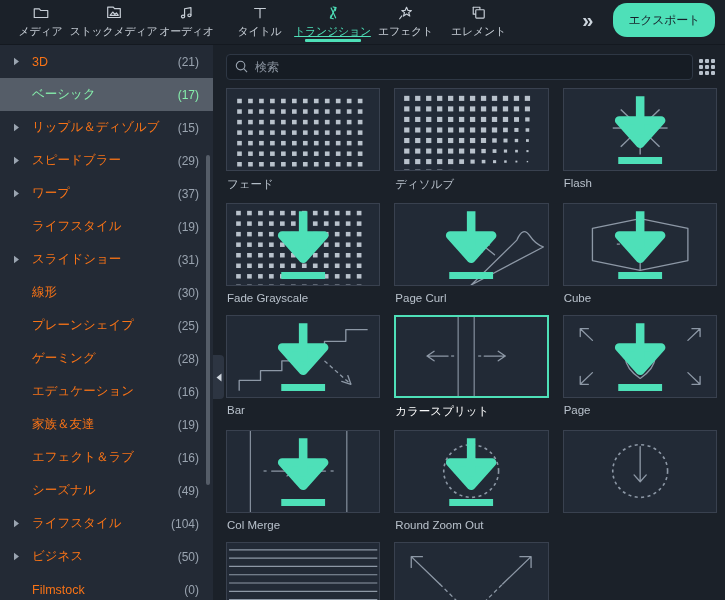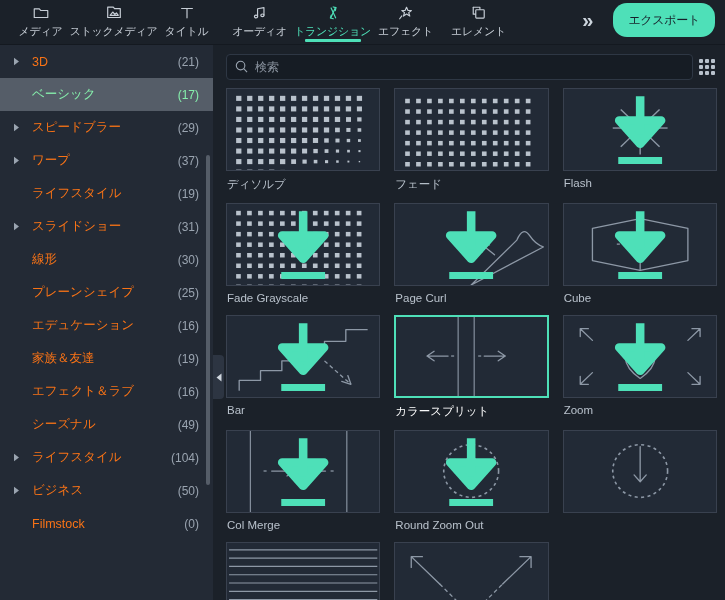--- a/index.html
+++ b/index.html
@@ -27,21 +27,21 @@
     align-items: center; justify-content: flex-start;
     padding-top: 3px;
     position: relative;
     cursor: pointer;
   }
   .tab .ticon { height: 19px; display: flex; align-items: center; justify-content: center; }
   .tab .tlabel {
     font-size: 11px; color: #c7ced6; margin-top: 2px;
     white-space: nowrap; letter-spacing: -0.3px;
   }
-  .tab.active .tlabel { color: #4ee0b8; }
+  .tab.active .tlabel { color: #4ee0b8; text-decoration: underline; }
   .tab.active .underline {
     position: absolute; bottom: 3px; left: 50%; transform: translateX(-50%);
     width: 56px; height: 3px; background: #4ee0b8; border-radius: 1px;
   }
   .tab svg { display: block; }
 
   .toolbar-right {
     margin-left: auto; display: flex; align-items: center;
     height: 40px; padding-right: 10px; gap: 14px;
   }
@@ -179,34 +179,34 @@
             <svg width="18" height="18" viewBox="0 0 20 20">
               <path d="M3 5.2 L3 15 L17 15 L17 5.2 L10.6 5.2 L9.2 3.4 L3 3.4 Z" fill="none" stroke="#c7ced6" stroke-width="1.3" stroke-linejoin="round" stroke-linecap="round"></path>
               <path d="M5.6 12.6 L8.6 8.9 L11 11.6 L12.7 9.8 L14.8 12.6 Z" fill="none" stroke="#c7ced6" stroke-width="1.3" stroke-linejoin="round" stroke-linecap="round"></path>
             </svg>
           </span>
           <span class="tlabel">ストックメディア</span>
         </div>
         <div class="tab">
           <span class="ticon">
             <svg width="18" height="18" viewBox="0 0 20 20">
-              <path d="M4 5 L16 5 M10 5 L10 15.4" fill="none" stroke="#c7ced6" stroke-width="1.3" stroke-linejoin="round" stroke-linecap="round"></path>
-            </svg>
-          </span>
-          <span class="tlabel">タイトル</span>
-        </div>
-        <div class="tab">
-          <span class="ticon">
-            <svg width="18" height="18" viewBox="0 0 20 20">
               <path d="M7.3 13.6 L7.3 5.3 L14.4 4 L14.4 12.3" fill="none" stroke="#c7ced6" stroke-width="1.3" stroke-linejoin="round" stroke-linecap="round"></path>
               <ellipse cx="5.6" cy="13.9" rx="1.8" ry="1.5" fill="none" stroke="#c7ced6" stroke-width="1.3" stroke-linejoin="round" stroke-linecap="round"></ellipse>
               <ellipse cx="12.7" cy="12.6" rx="1.8" ry="1.5" fill="none" stroke="#c7ced6" stroke-width="1.3" stroke-linejoin="round" stroke-linecap="round"></ellipse>
             </svg>
           </span>
           <span class="tlabel">オーディオ</span>
+        </div>
+        <div class="tab">
+          <span class="ticon">
+            <svg width="18" height="18" viewBox="0 0 20 20">
+              <path d="M4 5 L16 5 M10 5 L10 15.4" fill="none" stroke="#c7ced6" stroke-width="1.3" stroke-linejoin="round" stroke-linecap="round"></path>
+            </svg>
+          </span>
+          <span class="tlabel">タイトル</span>
         </div>
         <div class="tab active">
           <span class="ticon">
             <svg width="18" height="18" viewBox="0 0 20 20">
               <path d="M12.6 4.2 L7.6 15.3" fill="none" stroke="#4ee0b8" stroke-width="1.3" stroke-linejoin="round" stroke-linecap="round"></path>
               <path d="M7.9 4.4 L12.9 15.4" fill="none" stroke="#4ee0b8" stroke-width="1.3" stroke-linejoin="round" stroke-linecap="round"></path>
               <path d="M10.2 3.3 L13.4 4.1 L12.5 7.3" fill="none" stroke="#4ee0b8" stroke-width="1.3" stroke-linejoin="round" stroke-linecap="round"></path>
               <path d="M10.3 16.4 L7.1 15.5 L8 12.3" fill="none" stroke="#4ee0b8" stroke-width="1.3" stroke-linejoin="round" stroke-linecap="round"></path>
             </svg>
           </span>
@@ -256,20 +256,29 @@
             <span class="cat-arrow"></span>
             <span class="cat-name">ベーシック</span>
             <span class="cat-count">(17)</span>
           </div>
           <div class="cat-row">
             <span class="cat-arrow">
               <svg width="7" height="9" viewBox="0 0 7 9">
                 <path d="M1 0.8 L6 4.5 L1 8.2 Z" fill="#9aa4b0"></path>
               </svg>
             </span>
+            <span class="cat-name">リップル＆ディゾルブ</span>
+            <span class="cat-count">(15)</span>
+          </div>
+          <div class="cat-row">
+            <span class="cat-arrow">
+              <svg width="7" height="9" viewBox="0 0 7 9">
+                <path d="M1 0.8 L6 4.5 L1 8.2 Z" fill="#9aa4b0"></path>
+              </svg>
+            </span>
             <span class="cat-name">スピードブラー</span>
             <span class="cat-count">(29)</span>
           </div>
           <div class="cat-row">
             <span class="cat-arrow">
               <svg width="7" height="9" viewBox="0 0 7 9">
                 <path d="M1 0.8 L6 4.5 L1 8.2 Z" fill="#9aa4b0"></path>
               </svg>
             </span>
             <span class="cat-name">ワープ</span>
@@ -291,20 +300,25 @@
           </div>
           <div class="cat-row">
             <span class="cat-arrow"></span>
             <span class="cat-name">線形</span>
             <span class="cat-count">(30)</span>
           </div>
           <div class="cat-row">
             <span class="cat-arrow"></span>
             <span class="cat-name">プレーンシェイプ</span>
             <span class="cat-count">(25)</span>
+          </div>
+          <div class="cat-row">
+            <span class="cat-arrow"></span>
+            <span class="cat-name">ゲーミング</span>
+            <span class="cat-count">(28)</span>
           </div>
           <div class="cat-row">
             <span class="cat-arrow"></span>
             <span class="cat-name">エデュケーション</span>
             <span class="cat-count">(16)</span>
           </div>
           <div class="cat-row">
             <span class="cat-arrow"></span>
             <span class="cat-name">家族＆友達</span>
             <span class="cat-count">(19)</span>
@@ -368,20 +382,111 @@
             <i></i>
             <i></i>
             <i></i>
             <i></i>
             <i></i>
             <i></i>
         </div>
       </div>
       <div class="grid-wrap">
         <div class="tile-grid" id="tile-grid">
+            <div class="tile">
+              <div class="thumb">
+                <svg viewBox="0 0 150 83" preserveAspectRatio="none">
+                  <rect x="10.0" y="10.0" width="4.6" height="4.6" fill="#b9c2cc"></rect>
+                  <rect x="20.8" y="10.0" width="4.6" height="4.6" fill="#b9c2cc"></rect>
+                  <rect x="31.6" y="10.0" width="4.6" height="4.6" fill="#b9c2cc"></rect>
+                  <rect x="42.4" y="10.0" width="4.6" height="4.6" fill="#b9c2cc"></rect>
+                  <rect x="53.2" y="10.0" width="4.6" height="4.6" fill="#b9c2cc"></rect>
+                  <rect x="64.0" y="10.0" width="4.6" height="4.6" fill="#b9c2cc"></rect>
+                  <rect x="74.8" y="10.0" width="4.6" height="4.6" fill="#b9c2cc"></rect>
+                  <rect x="85.6" y="10.0" width="4.6" height="4.6" fill="#b9c2cc"></rect>
+                  <rect x="96.4" y="10.0" width="4.6" height="4.6" fill="#b9c2cc"></rect>
+                  <rect x="107.2" y="10.0" width="4.6" height="4.6" fill="#b9c2cc"></rect>
+                  <rect x="118.0" y="10.0" width="4.6" height="4.6" fill="#b9c2cc"></rect>
+                  <rect x="128.8" y="10.0" width="4.6" height="4.6" fill="#b9c2cc"></rect>
+                  <rect x="10.0" y="20.8" width="4.6" height="4.6" fill="#b9c2cc"></rect>
+                  <rect x="20.8" y="20.8" width="4.6" height="4.6" fill="#b9c2cc"></rect>
+                  <rect x="31.6" y="20.8" width="4.6" height="4.6" fill="#b9c2cc"></rect>
+                  <rect x="42.4" y="20.8" width="4.6" height="4.6" fill="#b9c2cc"></rect>
+                  <rect x="53.2" y="20.8" width="4.6" height="4.6" fill="#b9c2cc"></rect>
+                  <rect x="64.0" y="20.8" width="4.6" height="4.6" fill="#b9c2cc"></rect>
+                  <rect x="74.8" y="20.8" width="4.6" height="4.6" fill="#b9c2cc"></rect>
+                  <rect x="85.6" y="20.8" width="4.6" height="4.6" fill="#b9c2cc"></rect>
+                  <rect x="96.4" y="20.8" width="4.6" height="4.6" fill="#b9c2cc"></rect>
+                  <rect x="107.2" y="20.8" width="4.6" height="4.6" fill="#b9c2cc"></rect>
+                  <rect x="118.0" y="20.8" width="4.6" height="4.6" fill="#b9c2cc"></rect>
+                  <rect x="128.8" y="20.8" width="4.6" height="4.6" fill="#b9c2cc"></rect>
+                  <rect x="10.0" y="31.6" width="4.6" height="4.6" fill="#b9c2cc"></rect>
+                  <rect x="20.8" y="31.6" width="4.6" height="4.6" fill="#b9c2cc"></rect>
+                  <rect x="31.6" y="31.6" width="4.6" height="4.6" fill="#b9c2cc"></rect>
+                  <rect x="42.4" y="31.6" width="4.6" height="4.6" fill="#b9c2cc"></rect>
+                  <rect x="53.2" y="31.6" width="4.6" height="4.6" fill="#b9c2cc"></rect>
+                  <rect x="64.0" y="31.6" width="4.6" height="4.6" fill="#b9c2cc"></rect>
+                  <rect x="74.8" y="31.6" width="4.6" height="4.6" fill="#b9c2cc"></rect>
+                  <rect x="85.6" y="31.6" width="4.6" height="4.6" fill="#b9c2cc"></rect>
+                  <rect x="96.4" y="31.6" width="4.6" height="4.6" fill="#b9c2cc"></rect>
+                  <rect x="107.2" y="31.6" width="4.6" height="4.6" fill="#b9c2cc"></rect>
+                  <rect x="118.0" y="31.6" width="4.6" height="4.6" fill="#b9c2cc"></rect>
+                  <rect x="128.8" y="31.6" width="4.6" height="4.6" fill="#b9c2cc"></rect>
+                  <rect x="10.0" y="42.4" width="4.6" height="4.6" fill="#b9c2cc"></rect>
+                  <rect x="20.8" y="42.4" width="4.6" height="4.6" fill="#b9c2cc"></rect>
+                  <rect x="31.6" y="42.4" width="4.6" height="4.6" fill="#b9c2cc"></rect>
+                  <rect x="42.4" y="42.4" width="4.6" height="4.6" fill="#b9c2cc"></rect>
+                  <rect x="53.2" y="42.4" width="4.6" height="4.6" fill="#b9c2cc"></rect>
+                  <rect x="64.0" y="42.4" width="4.6" height="4.6" fill="#b9c2cc"></rect>
+                  <rect x="74.8" y="42.4" width="4.6" height="4.6" fill="#b9c2cc"></rect>
+                  <rect x="85.6" y="42.4" width="4.6" height="4.6" fill="#b9c2cc"></rect>
+                  <rect x="96.4" y="42.4" width="4.6" height="4.6" fill="#b9c2cc"></rect>
+                  <rect x="107.2" y="42.4" width="4.6" height="4.6" fill="#b9c2cc"></rect>
+                  <rect x="118.0" y="42.4" width="4.6" height="4.6" fill="#b9c2cc"></rect>
+                  <rect x="128.8" y="42.4" width="4.6" height="4.6" fill="#b9c2cc"></rect>
+                  <rect x="10.0" y="53.2" width="4.6" height="4.6" fill="#b9c2cc"></rect>
+                  <rect x="20.8" y="53.2" width="4.6" height="4.6" fill="#b9c2cc"></rect>
+                  <rect x="31.6" y="53.2" width="4.6" height="4.6" fill="#b9c2cc"></rect>
+                  <rect x="42.4" y="53.2" width="4.6" height="4.6" fill="#b9c2cc"></rect>
+                  <rect x="53.2" y="53.2" width="4.6" height="4.6" fill="#b9c2cc"></rect>
+                  <rect x="64.0" y="53.2" width="4.6" height="4.6" fill="#b9c2cc"></rect>
+                  <rect x="74.8" y="53.2" width="4.6" height="4.6" fill="#b9c2cc"></rect>
+                  <rect x="85.6" y="53.2" width="4.6" height="4.6" fill="#b9c2cc"></rect>
+                  <rect x="96.4" y="53.2" width="4.6" height="4.6" fill="#b9c2cc"></rect>
+                  <rect x="107.2" y="53.2" width="4.6" height="4.6" fill="#b9c2cc"></rect>
+                  <rect x="118.0" y="53.2" width="4.6" height="4.6" fill="#b9c2cc"></rect>
+                  <rect x="128.8" y="53.2" width="4.6" height="4.6" fill="#b9c2cc"></rect>
+                  <rect x="10.0" y="64.0" width="4.6" height="4.6" fill="#b9c2cc"></rect>
+                  <rect x="20.8" y="64.0" width="4.6" height="4.6" fill="#b9c2cc"></rect>
+                  <rect x="31.6" y="64.0" width="4.6" height="4.6" fill="#b9c2cc"></rect>
+                  <rect x="42.4" y="64.0" width="4.6" height="4.6" fill="#b9c2cc"></rect>
+                  <rect x="53.2" y="64.0" width="4.6" height="4.6" fill="#b9c2cc"></rect>
+                  <rect x="64.0" y="64.0" width="4.6" height="4.6" fill="#b9c2cc"></rect>
+                  <rect x="74.8" y="64.0" width="4.6" height="4.6" fill="#b9c2cc"></rect>
+                  <rect x="85.6" y="64.0" width="4.6" height="4.6" fill="#b9c2cc"></rect>
+                  <rect x="96.4" y="64.0" width="4.6" height="4.6" fill="#b9c2cc"></rect>
+                  <rect x="107.2" y="64.0" width="4.6" height="4.6" fill="#b9c2cc"></rect>
+                  <rect x="118.0" y="64.0" width="4.6" height="4.6" fill="#b9c2cc"></rect>
+                  <rect x="128.8" y="64.0" width="4.6" height="4.6" fill="#b9c2cc"></rect>
+                  <rect x="10.0" y="74.8" width="4.6" height="4.6" fill="#b9c2cc"></rect>
+                  <rect x="20.8" y="74.8" width="4.6" height="4.6" fill="#b9c2cc"></rect>
+                  <rect x="31.6" y="74.8" width="4.6" height="4.6" fill="#b9c2cc"></rect>
+                  <rect x="42.4" y="74.8" width="4.6" height="4.6" fill="#b9c2cc"></rect>
+                  <rect x="53.2" y="74.8" width="4.6" height="4.6" fill="#b9c2cc"></rect>
+                  <rect x="64.0" y="74.8" width="4.6" height="4.6" fill="#b9c2cc"></rect>
+                  <rect x="74.8" y="74.8" width="4.6" height="4.6" fill="#b9c2cc"></rect>
+                  <rect x="85.6" y="74.8" width="4.6" height="4.6" fill="#b9c2cc"></rect>
+                  <rect x="96.4" y="74.8" width="4.6" height="4.6" fill="#b9c2cc"></rect>
+                  <rect x="107.2" y="74.8" width="4.6" height="4.6" fill="#b9c2cc"></rect>
+                  <rect x="118.0" y="74.8" width="4.6" height="4.6" fill="#b9c2cc"></rect>
+                  <rect x="128.8" y="74.8" width="4.6" height="4.6" fill="#b9c2cc"></rect>
+                </svg>
+              </div>
+              <div class="tname">フェード</div>
+            </div>
             <div class="tile">
               <div class="thumb">
                 <svg viewBox="0 0 150 83" preserveAspectRatio="none">
                   <rect x="9.0" y="7.0" width="5.2" height="5.2" fill="#b9c2cc"></rect>
                   <rect x="19.8" y="7.0" width="5.2" height="5.2" fill="#b9c2cc"></rect>
                   <rect x="30.6" y="7.0" width="5.2" height="5.2" fill="#b9c2cc"></rect>
                   <rect x="41.4" y="7.0" width="5.2" height="5.2" fill="#b9c2cc"></rect>
                   <rect x="52.2" y="7.0" width="5.2" height="5.2" fill="#b9c2cc"></rect>
                   <rect x="63.0" y="7.0" width="5.2" height="5.2" fill="#b9c2cc"></rect>
                   <rect x="73.8" y="7.0" width="5.2" height="5.2" fill="#b9c2cc"></rect>
@@ -469,111 +574,20 @@
                   <rect x="52.5" y="82.9" width="4.6" height="4.6" fill="#b9c2cc"></rect>
                   <rect x="63.6" y="83.2" width="4.1" height="4.1" fill="#b9c2cc"></rect>
                   <rect x="74.7" y="83.5" width="3.5" height="3.5" fill="#b9c2cc"></rect>
                   <rect x="85.7" y="83.7" width="2.9" height="2.9" fill="#b9c2cc"></rect>
                   <rect x="96.8" y="84.0" width="2.3" height="2.3" fill="#b9c2cc"></rect>
                   <rect x="107.9" y="84.3" width="1.8" height="1.8" fill="#b9c2cc"></rect>
                   <rect x="119.0" y="84.6" width="1.2" height="1.2" fill="#b9c2cc"></rect>
                 </svg>
               </div>
               <div class="tname">ディソルブ</div>
-            </div>
-            <div class="tile">
-              <div class="thumb">
-                <svg viewBox="0 0 150 83" preserveAspectRatio="none">
-                  <rect x="10.0" y="10.0" width="4.6" height="4.6" fill="#b9c2cc"></rect>
-                  <rect x="20.8" y="10.0" width="4.6" height="4.6" fill="#b9c2cc"></rect>
-                  <rect x="31.6" y="10.0" width="4.6" height="4.6" fill="#b9c2cc"></rect>
-                  <rect x="42.4" y="10.0" width="4.6" height="4.6" fill="#b9c2cc"></rect>
-                  <rect x="53.2" y="10.0" width="4.6" height="4.6" fill="#b9c2cc"></rect>
-                  <rect x="64.0" y="10.0" width="4.6" height="4.6" fill="#b9c2cc"></rect>
-                  <rect x="74.8" y="10.0" width="4.6" height="4.6" fill="#b9c2cc"></rect>
-                  <rect x="85.6" y="10.0" width="4.6" height="4.6" fill="#b9c2cc"></rect>
-                  <rect x="96.4" y="10.0" width="4.6" height="4.6" fill="#b9c2cc"></rect>
-                  <rect x="107.2" y="10.0" width="4.6" height="4.6" fill="#b9c2cc"></rect>
-                  <rect x="118.0" y="10.0" width="4.6" height="4.6" fill="#b9c2cc"></rect>
-                  <rect x="128.8" y="10.0" width="4.6" height="4.6" fill="#b9c2cc"></rect>
-                  <rect x="10.0" y="20.8" width="4.6" height="4.6" fill="#b9c2cc"></rect>
-                  <rect x="20.8" y="20.8" width="4.6" height="4.6" fill="#b9c2cc"></rect>
-                  <rect x="31.6" y="20.8" width="4.6" height="4.6" fill="#b9c2cc"></rect>
-                  <rect x="42.4" y="20.8" width="4.6" height="4.6" fill="#b9c2cc"></rect>
-                  <rect x="53.2" y="20.8" width="4.6" height="4.6" fill="#b9c2cc"></rect>
-                  <rect x="64.0" y="20.8" width="4.6" height="4.6" fill="#b9c2cc"></rect>
-                  <rect x="74.8" y="20.8" width="4.6" height="4.6" fill="#b9c2cc"></rect>
-                  <rect x="85.6" y="20.8" width="4.6" height="4.6" fill="#b9c2cc"></rect>
-                  <rect x="96.4" y="20.8" width="4.6" height="4.6" fill="#b9c2cc"></rect>
-                  <rect x="107.2" y="20.8" width="4.6" height="4.6" fill="#b9c2cc"></rect>
-                  <rect x="118.0" y="20.8" width="4.6" height="4.6" fill="#b9c2cc"></rect>
-                  <rect x="128.8" y="20.8" width="4.6" height="4.6" fill="#b9c2cc"></rect>
-                  <rect x="10.0" y="31.6" width="4.6" height="4.6" fill="#b9c2cc"></rect>
-                  <rect x="20.8" y="31.6" width="4.6" height="4.6" fill="#b9c2cc"></rect>
-                  <rect x="31.6" y="31.6" width="4.6" height="4.6" fill="#b9c2cc"></rect>
-                  <rect x="42.4" y="31.6" width="4.6" height="4.6" fill="#b9c2cc"></rect>
-                  <rect x="53.2" y="31.6" width="4.6" height="4.6" fill="#b9c2cc"></rect>
-                  <rect x="64.0" y="31.6" width="4.6" height="4.6" fill="#b9c2cc"></rect>
-                  <rect x="74.8" y="31.6" width="4.6" height="4.6" fill="#b9c2cc"></rect>
-                  <rect x="85.6" y="31.6" width="4.6" height="4.6" fill="#b9c2cc"></rect>
-                  <rect x="96.4" y="31.6" width="4.6" height="4.6" fill="#b9c2cc"></rect>
-                  <rect x="107.2" y="31.6" width="4.6" height="4.6" fill="#b9c2cc"></rect>
-                  <rect x="118.0" y="31.6" width="4.6" height="4.6" fill="#b9c2cc"></rect>
-                  <rect x="128.8" y="31.6" width="4.6" height="4.6" fill="#b9c2cc"></rect>
-                  <rect x="10.0" y="42.4" width="4.6" height="4.6" fill="#b9c2cc"></rect>
-                  <rect x="20.8" y="42.4" width="4.6" height="4.6" fill="#b9c2cc"></rect>
-                  <rect x="31.6" y="42.4" width="4.6" height="4.6" fill="#b9c2cc"></rect>
-                  <rect x="42.4" y="42.4" width="4.6" height="4.6" fill="#b9c2cc"></rect>
-                  <rect x="53.2" y="42.4" width="4.6" height="4.6" fill="#b9c2cc"></rect>
-                  <rect x="64.0" y="42.4" width="4.6" height="4.6" fill="#b9c2cc"></rect>
-                  <rect x="74.8" y="42.4" width="4.6" height="4.6" fill="#b9c2cc"></rect>
-                  <rect x="85.6" y="42.4" width="4.6" height="4.6" fill="#b9c2cc"></rect>
-                  <rect x="96.4" y="42.4" width="4.6" height="4.6" fill="#b9c2cc"></rect>
-                  <rect x="107.2" y="42.4" width="4.6" height="4.6" fill="#b9c2cc"></rect>
-                  <rect x="118.0" y="42.4" width="4.6" height="4.6" fill="#b9c2cc"></rect>
-                  <rect x="128.8" y="42.4" width="4.6" height="4.6" fill="#b9c2cc"></rect>
-                  <rect x="10.0" y="53.2" width="4.6" height="4.6" fill="#b9c2cc"></rect>
-                  <rect x="20.8" y="53.2" width="4.6" height="4.6" fill="#b9c2cc"></rect>
-                  <rect x="31.6" y="53.2" width="4.6" height="4.6" fill="#b9c2cc"></rect>
-                  <rect x="42.4" y="53.2" width="4.6" height="4.6" fill="#b9c2cc"></rect>
-                  <rect x="53.2" y="53.2" width="4.6" height="4.6" fill="#b9c2cc"></rect>
-                  <rect x="64.0" y="53.2" width="4.6" height="4.6" fill="#b9c2cc"></rect>
-                  <rect x="74.8" y="53.2" width="4.6" height="4.6" fill="#b9c2cc"></rect>
-                  <rect x="85.6" y="53.2" width="4.6" height="4.6" fill="#b9c2cc"></rect>
-                  <rect x="96.4" y="53.2" width="4.6" height="4.6" fill="#b9c2cc"></rect>
-                  <rect x="107.2" y="53.2" width="4.6" height="4.6" fill="#b9c2cc"></rect>
-                  <rect x="118.0" y="53.2" width="4.6" height="4.6" fill="#b9c2cc"></rect>
-                  <rect x="128.8" y="53.2" width="4.6" height="4.6" fill="#b9c2cc"></rect>
-                  <rect x="10.0" y="64.0" width="4.6" height="4.6" fill="#b9c2cc"></rect>
-                  <rect x="20.8" y="64.0" width="4.6" height="4.6" fill="#b9c2cc"></rect>
-                  <rect x="31.6" y="64.0" width="4.6" height="4.6" fill="#b9c2cc"></rect>
-                  <rect x="42.4" y="64.0" width="4.6" height="4.6" fill="#b9c2cc"></rect>
-                  <rect x="53.2" y="64.0" width="4.6" height="4.6" fill="#b9c2cc"></rect>
-                  <rect x="64.0" y="64.0" width="4.6" height="4.6" fill="#b9c2cc"></rect>
-                  <rect x="74.8" y="64.0" width="4.6" height="4.6" fill="#b9c2cc"></rect>
-                  <rect x="85.6" y="64.0" width="4.6" height="4.6" fill="#b9c2cc"></rect>
-                  <rect x="96.4" y="64.0" width="4.6" height="4.6" fill="#b9c2cc"></rect>
-                  <rect x="107.2" y="64.0" width="4.6" height="4.6" fill="#b9c2cc"></rect>
-                  <rect x="118.0" y="64.0" width="4.6" height="4.6" fill="#b9c2cc"></rect>
-                  <rect x="128.8" y="64.0" width="4.6" height="4.6" fill="#b9c2cc"></rect>
-                  <rect x="10.0" y="74.8" width="4.6" height="4.6" fill="#b9c2cc"></rect>
-                  <rect x="20.8" y="74.8" width="4.6" height="4.6" fill="#b9c2cc"></rect>
-                  <rect x="31.6" y="74.8" width="4.6" height="4.6" fill="#b9c2cc"></rect>
-                  <rect x="42.4" y="74.8" width="4.6" height="4.6" fill="#b9c2cc"></rect>
-                  <rect x="53.2" y="74.8" width="4.6" height="4.6" fill="#b9c2cc"></rect>
-                  <rect x="64.0" y="74.8" width="4.6" height="4.6" fill="#b9c2cc"></rect>
-                  <rect x="74.8" y="74.8" width="4.6" height="4.6" fill="#b9c2cc"></rect>
-                  <rect x="85.6" y="74.8" width="4.6" height="4.6" fill="#b9c2cc"></rect>
-                  <rect x="96.4" y="74.8" width="4.6" height="4.6" fill="#b9c2cc"></rect>
-                  <rect x="107.2" y="74.8" width="4.6" height="4.6" fill="#b9c2cc"></rect>
-                  <rect x="118.0" y="74.8" width="4.6" height="4.6" fill="#b9c2cc"></rect>
-                  <rect x="128.8" y="74.8" width="4.6" height="4.6" fill="#b9c2cc"></rect>
-                </svg>
-              </div>
-              <div class="tname">フェード</div>
             </div>
             <div class="tile">
               <div class="thumb">
                 <svg viewBox="0 0 150 83" preserveAspectRatio="none">
                   <line x1="75" y1="29" x2="75" y2="13" stroke="#8d98a6" stroke-width="1.4"></line>
                   <line x1="82.77817459305203" y1="32.22182540694798" x2="94.09188309203678" y2="20.90811690796322" stroke="#8d98a6" stroke-width="1.4"></line>
                   <line x1="86" y1="40" x2="102" y2="40" stroke="#8d98a6" stroke-width="1.4"></line>
                   <line x1="82.77817459305203" y1="47.77817459305202" x2="94.09188309203678" y2="59.09188309203678" stroke="#8d98a6" stroke-width="1.4"></line>
                   <line x1="75" y1="51" x2="75" y2="67" stroke="#8d98a6" stroke-width="1.4"></line>
                   <line x1="67.22182540694797" y1="47.77817459305202" x2="55.90811690796322" y2="59.09188309203678" stroke="#8d98a6" stroke-width="1.4"></line>
@@ -756,21 +770,21 @@
                   <path d="M28 25 L16 13 M16 13 L24 13 M16 13 L16 21" fill="none" stroke="#8d98a6" stroke-width="1.3" stroke-linecap="round" stroke-linejoin="round"></path>
                   <path d="M122 25 L134 13 M134 13 L126 13 M134 13 L134 21" fill="none" stroke="#8d98a6" stroke-width="1.3" stroke-linecap="round" stroke-linejoin="round"></path>
                   <path d="M28 58 L16 70 M16 70 L24 70 M16 70 L16 62" fill="none" stroke="#8d98a6" stroke-width="1.3" stroke-linecap="round" stroke-linejoin="round"></path>
                   <path d="M122 58 L134 70 M134 70 L126 70 M134 70 L134 62" fill="none" stroke="#8d98a6" stroke-width="1.3" stroke-linecap="round" stroke-linejoin="round"></path>
                 </svg>
                 <svg class="dl" viewBox="0 0 16 17">
                   <path d="M8 1.5 L8 9.5 M8 11.5 L3.6 6.6 L12.4 6.6 Z" fill="#4ee0b8" stroke="#4ee0b8" stroke-width="1.8" stroke-linejoin="round"></path>
                   <line x1="3.4" y1="15" x2="12.6" y2="15" stroke="#4ee0b8" stroke-width="1.5"></line>
                 </svg>
               </div>
-              <div class="tname">Zoom</div>
+              <div class="tname">Page</div>
             </div>
             <div class="tile">
               <div class="thumb">
                 <svg viewBox="0 0 150 83" preserveAspectRatio="none">
                   <line x1="23" y1="0" x2="23" y2="83" stroke="#8d98a6" stroke-width="1.1"></line>
                   <line x1="118" y1="0" x2="118" y2="83" stroke="#8d98a6" stroke-width="1.1"></line>
                   <path d="M44 41 L66 41 M66 41 L59 36 M66 41 L59 46" fill="none" stroke="#8d98a6" stroke-width="1.3" stroke-linecap="round" stroke-linejoin="round"></path>
                   <path d="M36 41 l3 0" stroke="#8d98a6" stroke-width="1.3"></path>
                   <path d="M97 41 L76 41 M76 41 L83 36 M76 41 L83 46" fill="none" stroke="#8d98a6" stroke-width="1.3" stroke-linecap="round" stroke-linejoin="round"></path>
                   <path d="M102 41 l3 0" stroke="#8d98a6" stroke-width="1.3"></path>

